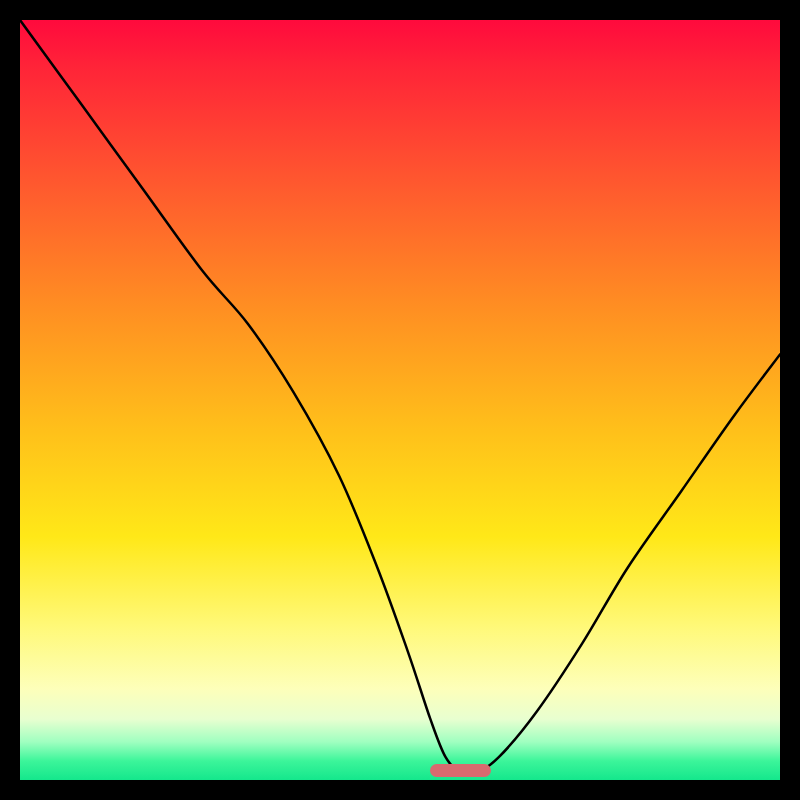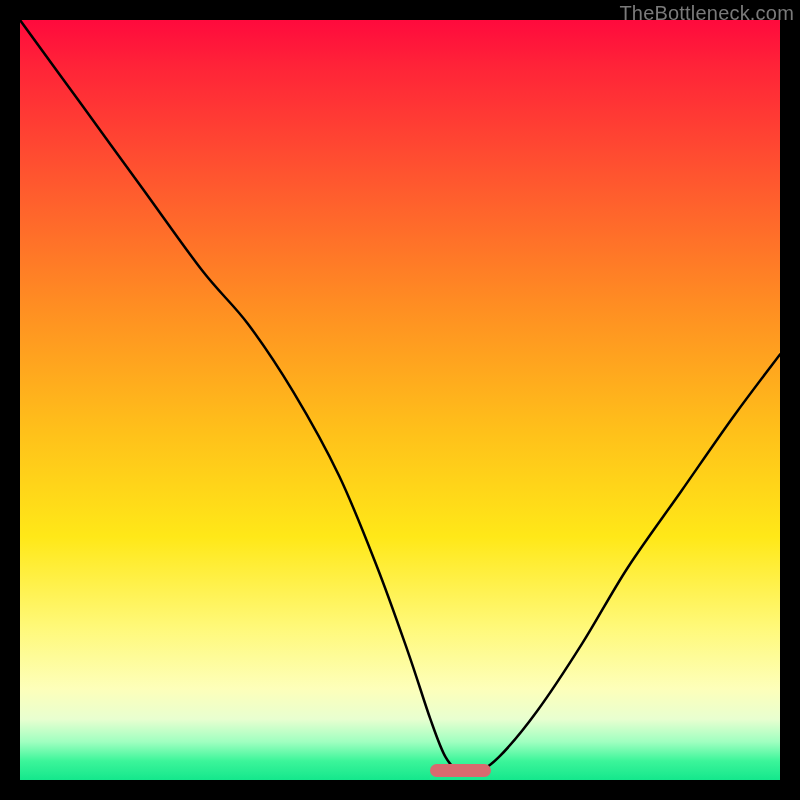--- a/index.html
+++ b/index.html
@@ -65,21 +65,20 @@
     height: 13px;
     border-radius: 7px;
     background: #d86a6f;
   }
 </style>
 </head>
 <body>
 
 <div class="frame">
 
-  <div class="watermark">TheBottleneck.com</div>
 
   <div class="plot-area">
     <div class="gradient"></div>
 
     <svg class="curve" viewBox="0 0 760 760" preserveAspectRatio="none">
       <path id="curve-path" fill="none" stroke="#000" stroke-width="2.5" stroke-linejoin="round" stroke-linecap="round" d="M 0.0 0.0 C 10.1 13.9 40.5 55.7 60.8 83.6 C 81.1 111.5 101.3 139.3 121.6 167.2 C 141.9 195.1 164.7 228.0 182.4 250.8 C 200.1 273.6 212.8 283.7 228.0 304.0 C 243.2 324.3 258.4 347.1 273.6 372.4 C 288.8 397.7 305.3 426.9 319.2 456.0 C 333.1 485.1 345.8 518.1 357.2 547.2 C 368.6 576.3 378.7 605.5 387.6 630.8 C 396.5 656.1 404.1 681.5 410.4 699.2 C 416.7 716.9 420.5 728.3 425.6 737.2 C 430.7 746.1 435.7 749.9 440.8 752.4 C 445.9 754.9 449.7 754.9 456.0 752.4 C 462.3 749.9 468.7 747.3 478.8 737.2 C 488.9 727.1 502.9 710.6 516.8 691.6 C 530.7 672.6 547.2 647.3 562.4 623.2 C 577.6 599.1 591.5 572.5 608.0 547.2 C 624.5 521.9 643.5 496.5 661.2 471.2 C 678.9 445.9 697.9 418.0 714.4 395.2 C 730.9 372.4 752.4 344.5 760.0 334.4"></path>
     </svg>
 
     <div class="bar" id="optimal-bar" style="left: 410.4px; width: 60.8px; bottom: 3px; background: rgb(216, 106, 111);"></div>
   </div>

